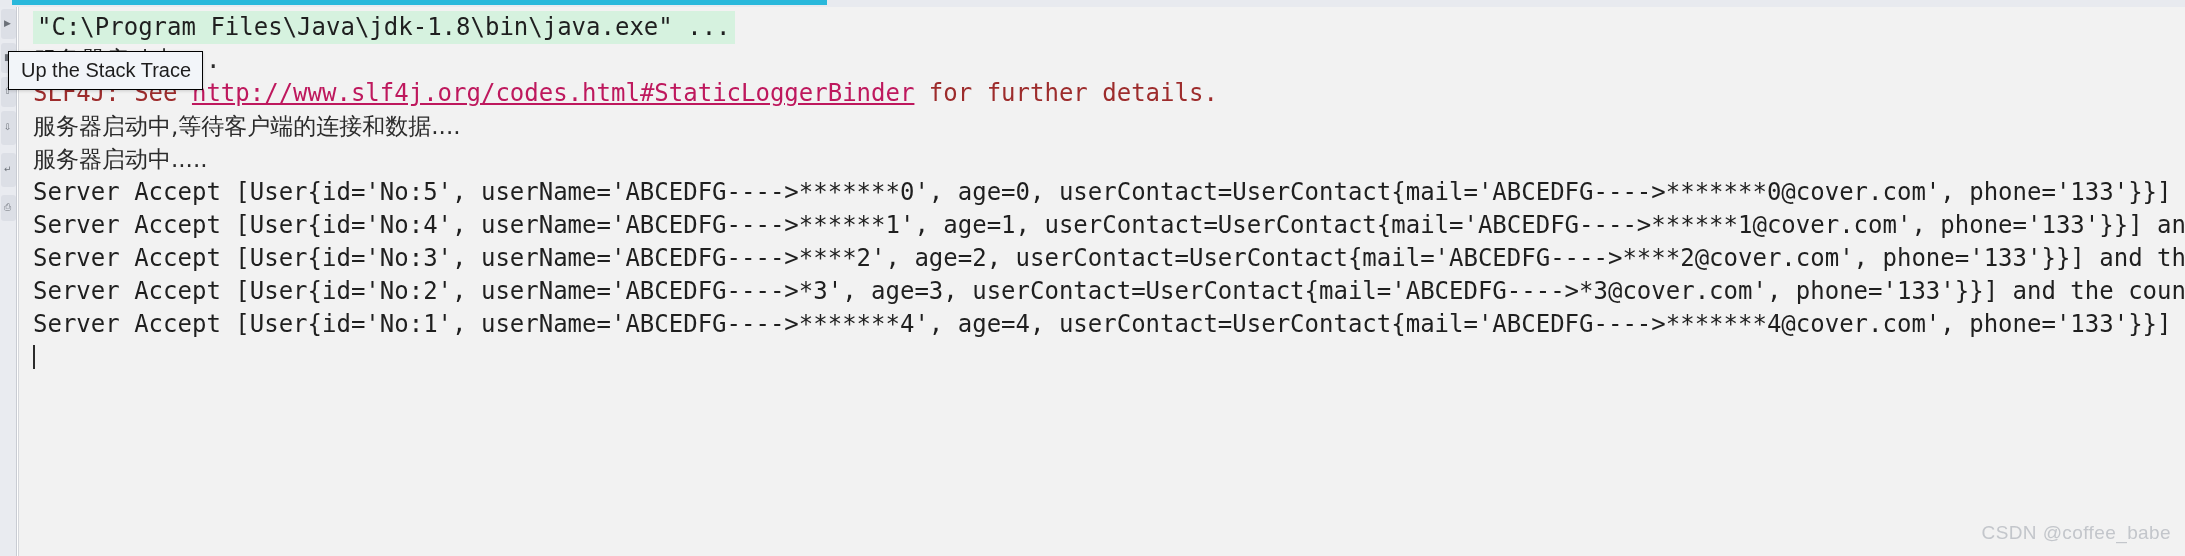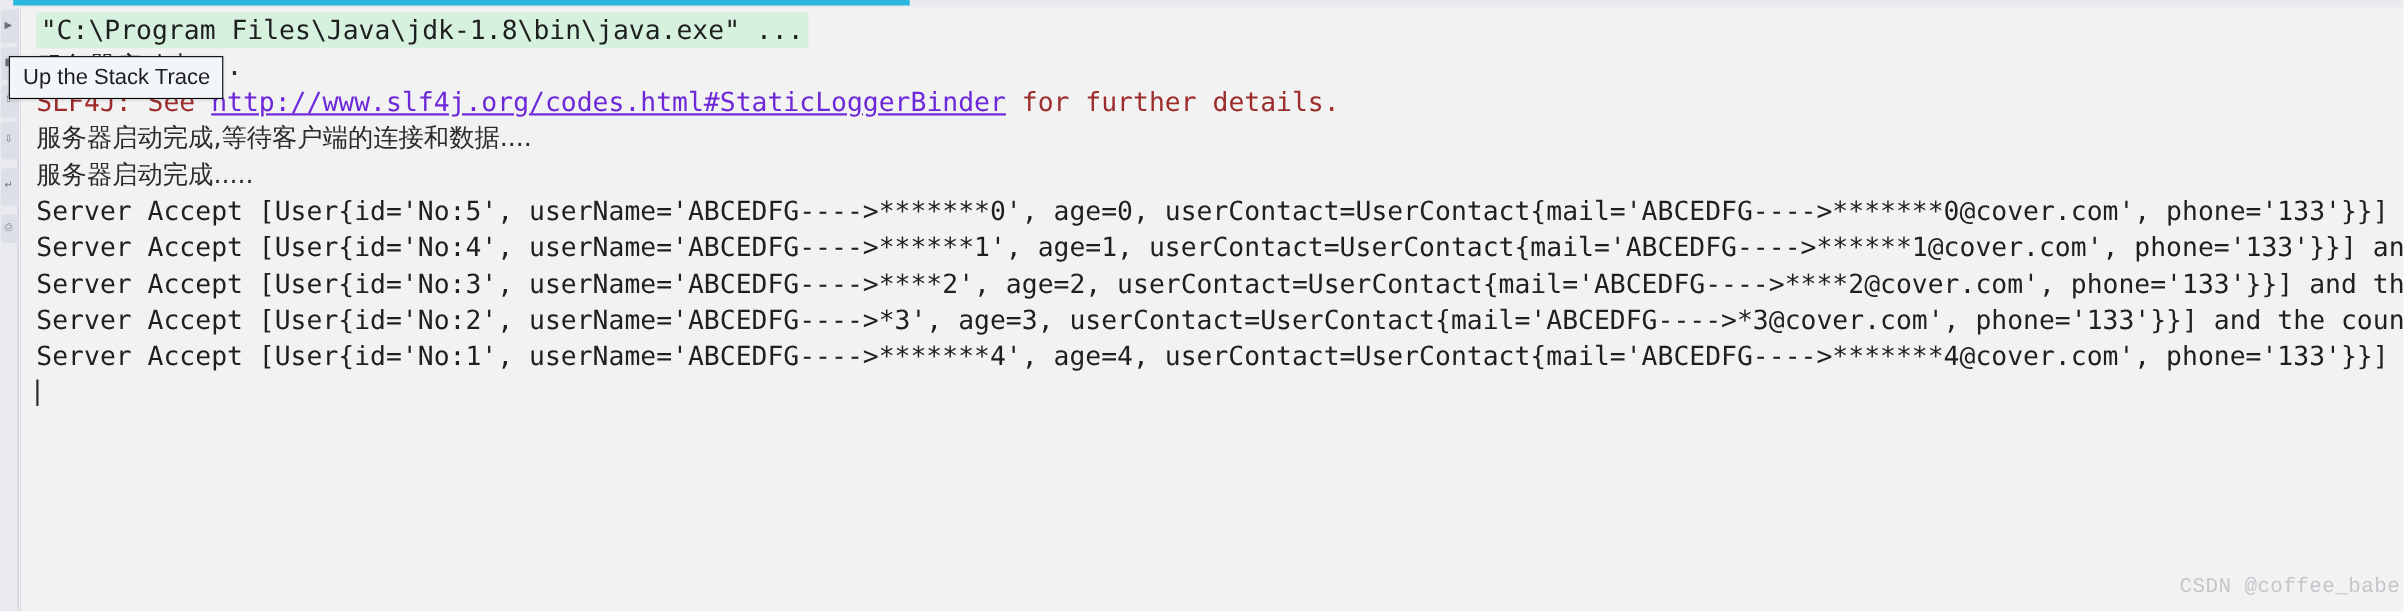--- a/index.html
+++ b/index.html
@@ -76,21 +76,21 @@
     padding: 2px 4px 3px 4px;
   }
   .line.err { color: #9d2c2c; }
   .line.zh {
     color: #2b2b2b;
     font-family: "DejaVu Sans", "Liberation Sans", sans-serif;
     font-size: 23px;
   }
   .line.out { color: #1f1f1f; }
   .line a.link {
-    color: #6d28d9;
+    color: #be185d;
     text-decoration: underline;
   }
   .caret {
     display: inline-block;
     width: 2px; height: 24px;
     background: #2b2b2b;
     vertical-align: -4px;
   }
 
   
@@ -111,22 +111,22 @@
     font-size: 20px;
     line-height: 37px;
     color: #1d1d1d;
     padding-left: 12px;
     white-space: nowrap;
   }
 
   
   #watermark {
     position: absolute;
-    right: 3px; bottom: 12px;
-    font-family: Liberation Mono, monospace;
+    right: 14px; bottom: 12px;
+    font-family: Liberation Sans, sans-serif;
     font-size: 19px;
     color: #c3c6cb;
     letter-spacing: 0.4px;
     z-index: 5;
     margin-left: 22px;
   }
 </style>
 </head>
 <body>
 
@@ -153,22 +153,22 @@
     <div class="rail-btn" style="top: 188px; height: 26px;">
       <span class="rail-glyph" style="top: 8px;">⎙</span>
     </div>
   </div>
 
 <div id="console">
   <div id="console-inner">
       <div class="line cmd"><span class="hl">"C:\Program Files\Java\jdk-1.8\bin\java.exe" ...</span></div>
       <div class="line ghost"><span>服务器启动中...</span></div>
       <div class="line err"><span>SLF4J: See </span><a class="link" href="#">http://www.slf4j.org/codes.html#StaticLoggerBinder</a><span> for further details.</span></div>
-      <div class="line zh"><span>服务器启动完成,等待客户端的连接和数据....</span></div>
-      <div class="line zh"><span>服务器启动完成.....</span></div>
+      <div class="line zh"><span>服务器启动中,等待客户端的连接和数据....</span></div>
+      <div class="line zh"><span>服务器启动中.....</span></div>
       <div class="line out"><span>Server Accept [User{id='No:5', userName='ABCEDFG----&gt;*******0', age=0, userContact=UserContact{mail='ABCEDFG----&gt;*******0@cover.com', phone='133'}}] and the counter is :1</span></div>
       <div class="line out"><span>Server Accept [User{id='No:4', userName='ABCEDFG----&gt;******1', age=1, userContact=UserContact{mail='ABCEDFG----&gt;******1@cover.com', phone='133'}}] and the counter is :2</span></div>
       <div class="line out"><span>Server Accept [User{id='No:3', userName='ABCEDFG----&gt;****2', age=2, userContact=UserContact{mail='ABCEDFG----&gt;****2@cover.com', phone='133'}}] and the counter is :3</span></div>
       <div class="line out"><span>Server Accept [User{id='No:2', userName='ABCEDFG----&gt;*3', age=3, userContact=UserContact{mail='ABCEDFG----&gt;*3@cover.com', phone='133'}}] and the counter is :4</span></div>
       <div class="line out"><span>Server Accept [User{id='No:1', userName='ABCEDFG----&gt;*******4', age=4, userContact=UserContact{mail='ABCEDFG----&gt;*******4@cover.com', phone='133'}}] and the counter is :5</span></div>
       <div class="line out"><span class="caret"></span></div>
     </div>
 </div>
 
 <div id="tooltip">

